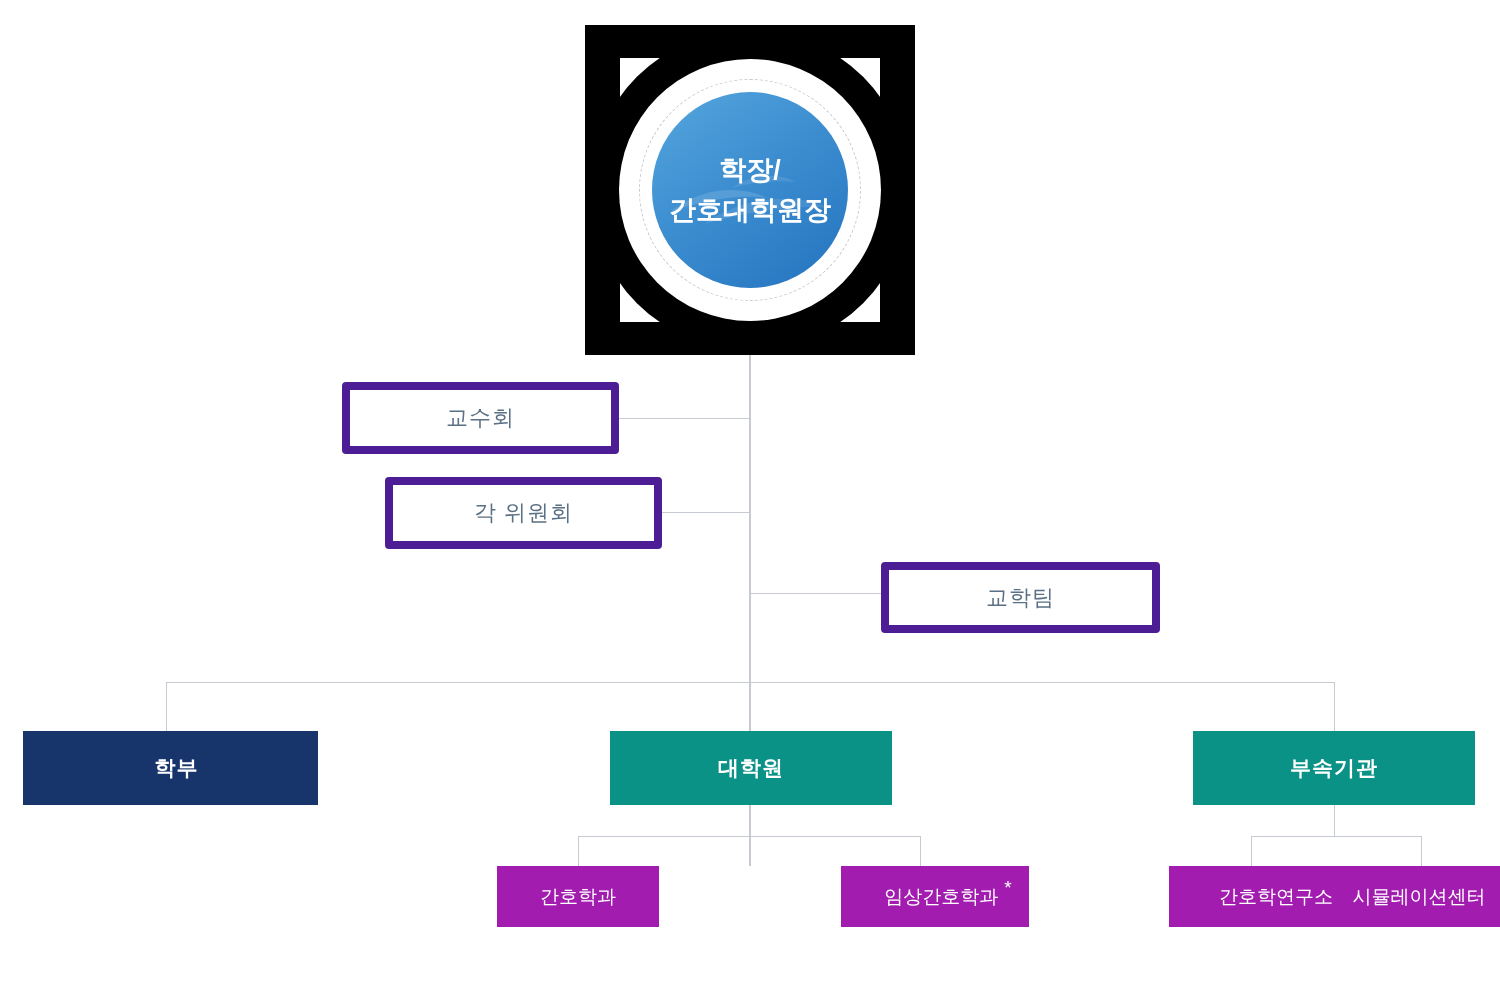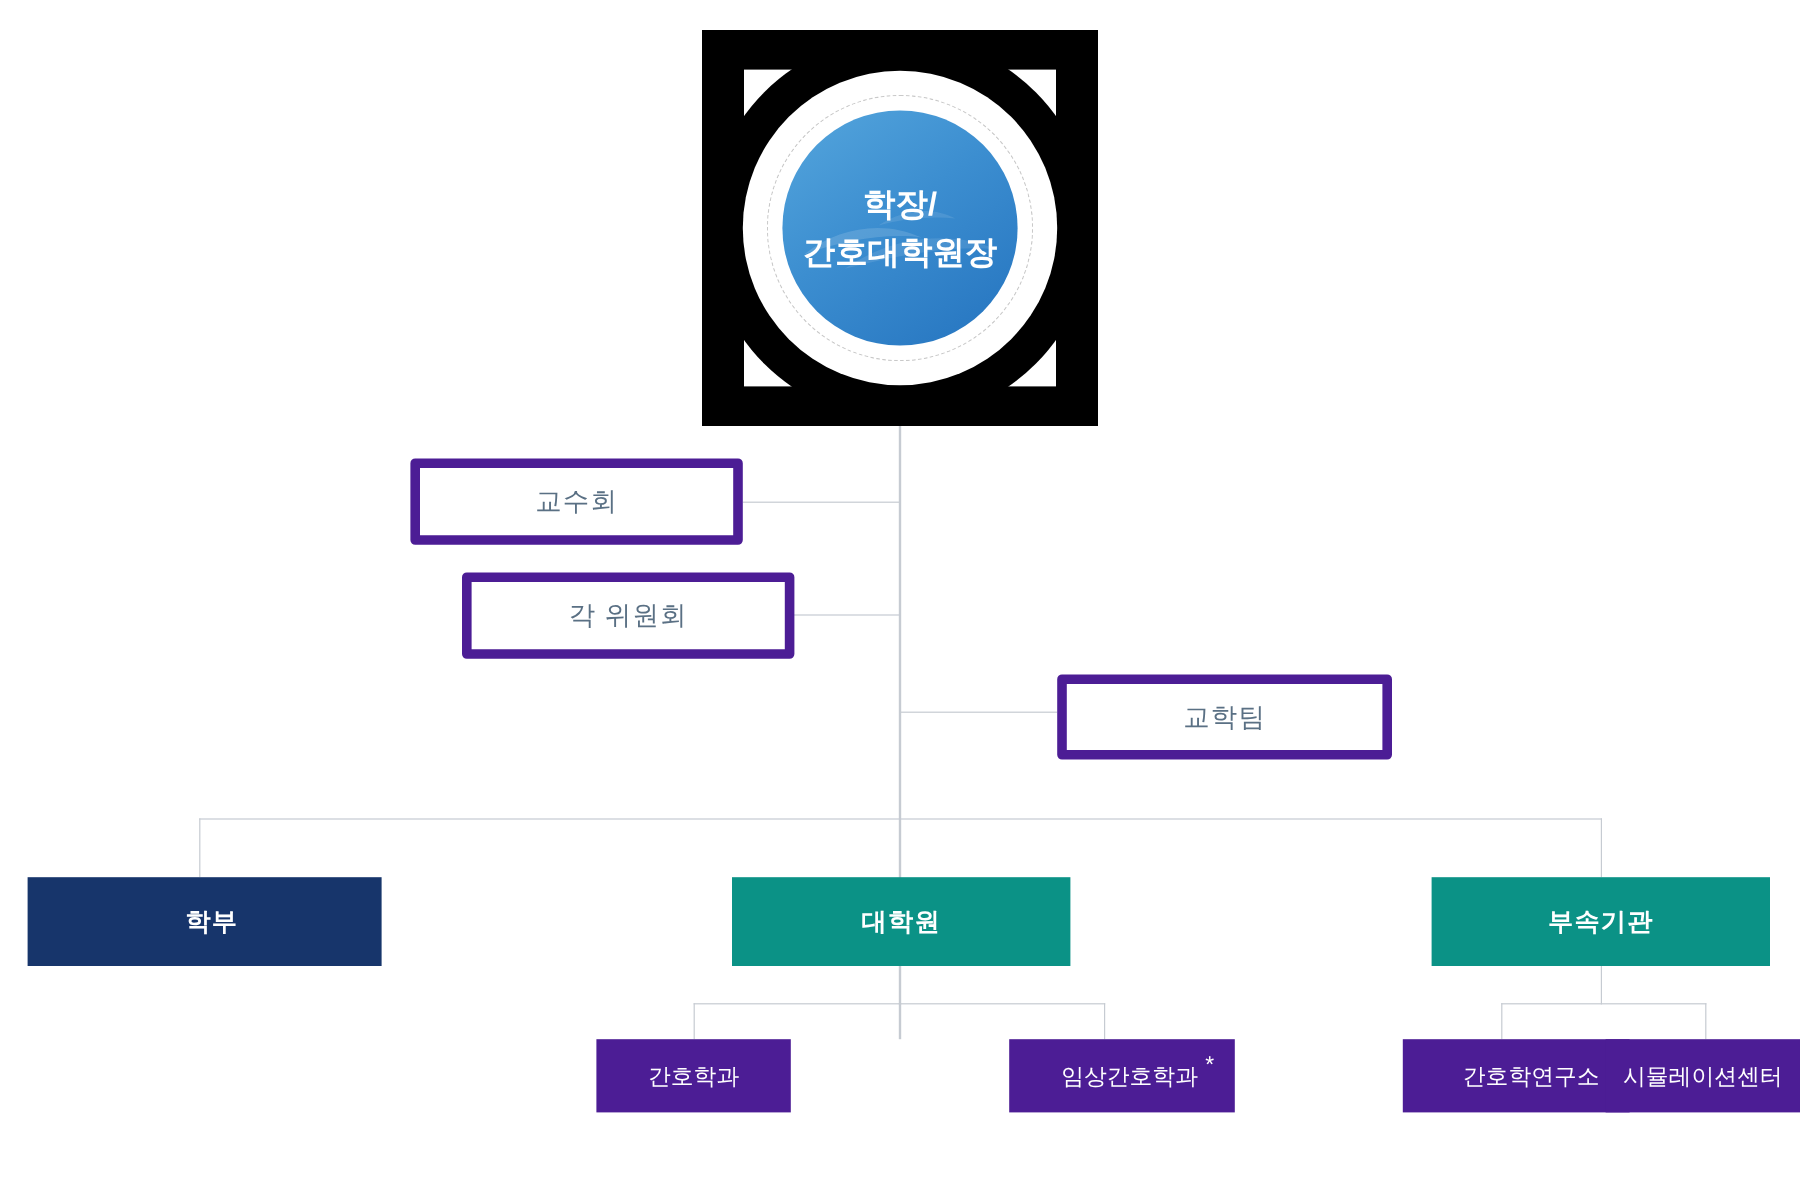--- a/index.html
+++ b/index.html
@@ -25,21 +25,21 @@
   .outline-box{position:absolute;background:#ffffff;border:8px solid #4c1d95;border-radius:4px;box-sizing:border-box;
     display:flex;align-items:center;justify-content:center;color:#5a7084;font-size:22px;letter-spacing:1px;}
 
   
   .solid-box{position:absolute;display:flex;align-items:center;justify-content:center;
     color:#ffffff;font-size:21px;font-weight:bold;letter-spacing:1px;}
   .solid-box.navy{background:#17356b;padding-left:12px;}
   .solid-box.teal{background:#0b9286;}
 
   
-  .dept-box{position:absolute;background:#4c1d95;display:flex;align-items:center;justify-content:center;
+  .dept-box{position:absolute;background:#a21caf;display:flex;align-items:center;justify-content:center;
     color:#ffffff;font-size:19px;letter-spacing:0px;}
   .dept-box sup{font-size:19px;line-height:0;position:relative;top:-9px;margin-left:6px;}
 </style>
 </head>
 <body>
 
 <div class="canvas">
 
   <div class="line" style="left:749px;top:318px;width:2px;height:414px;"></div>
   <div class="line" style="left:619px;top:418px;width:131px;height:1px;"></div>

